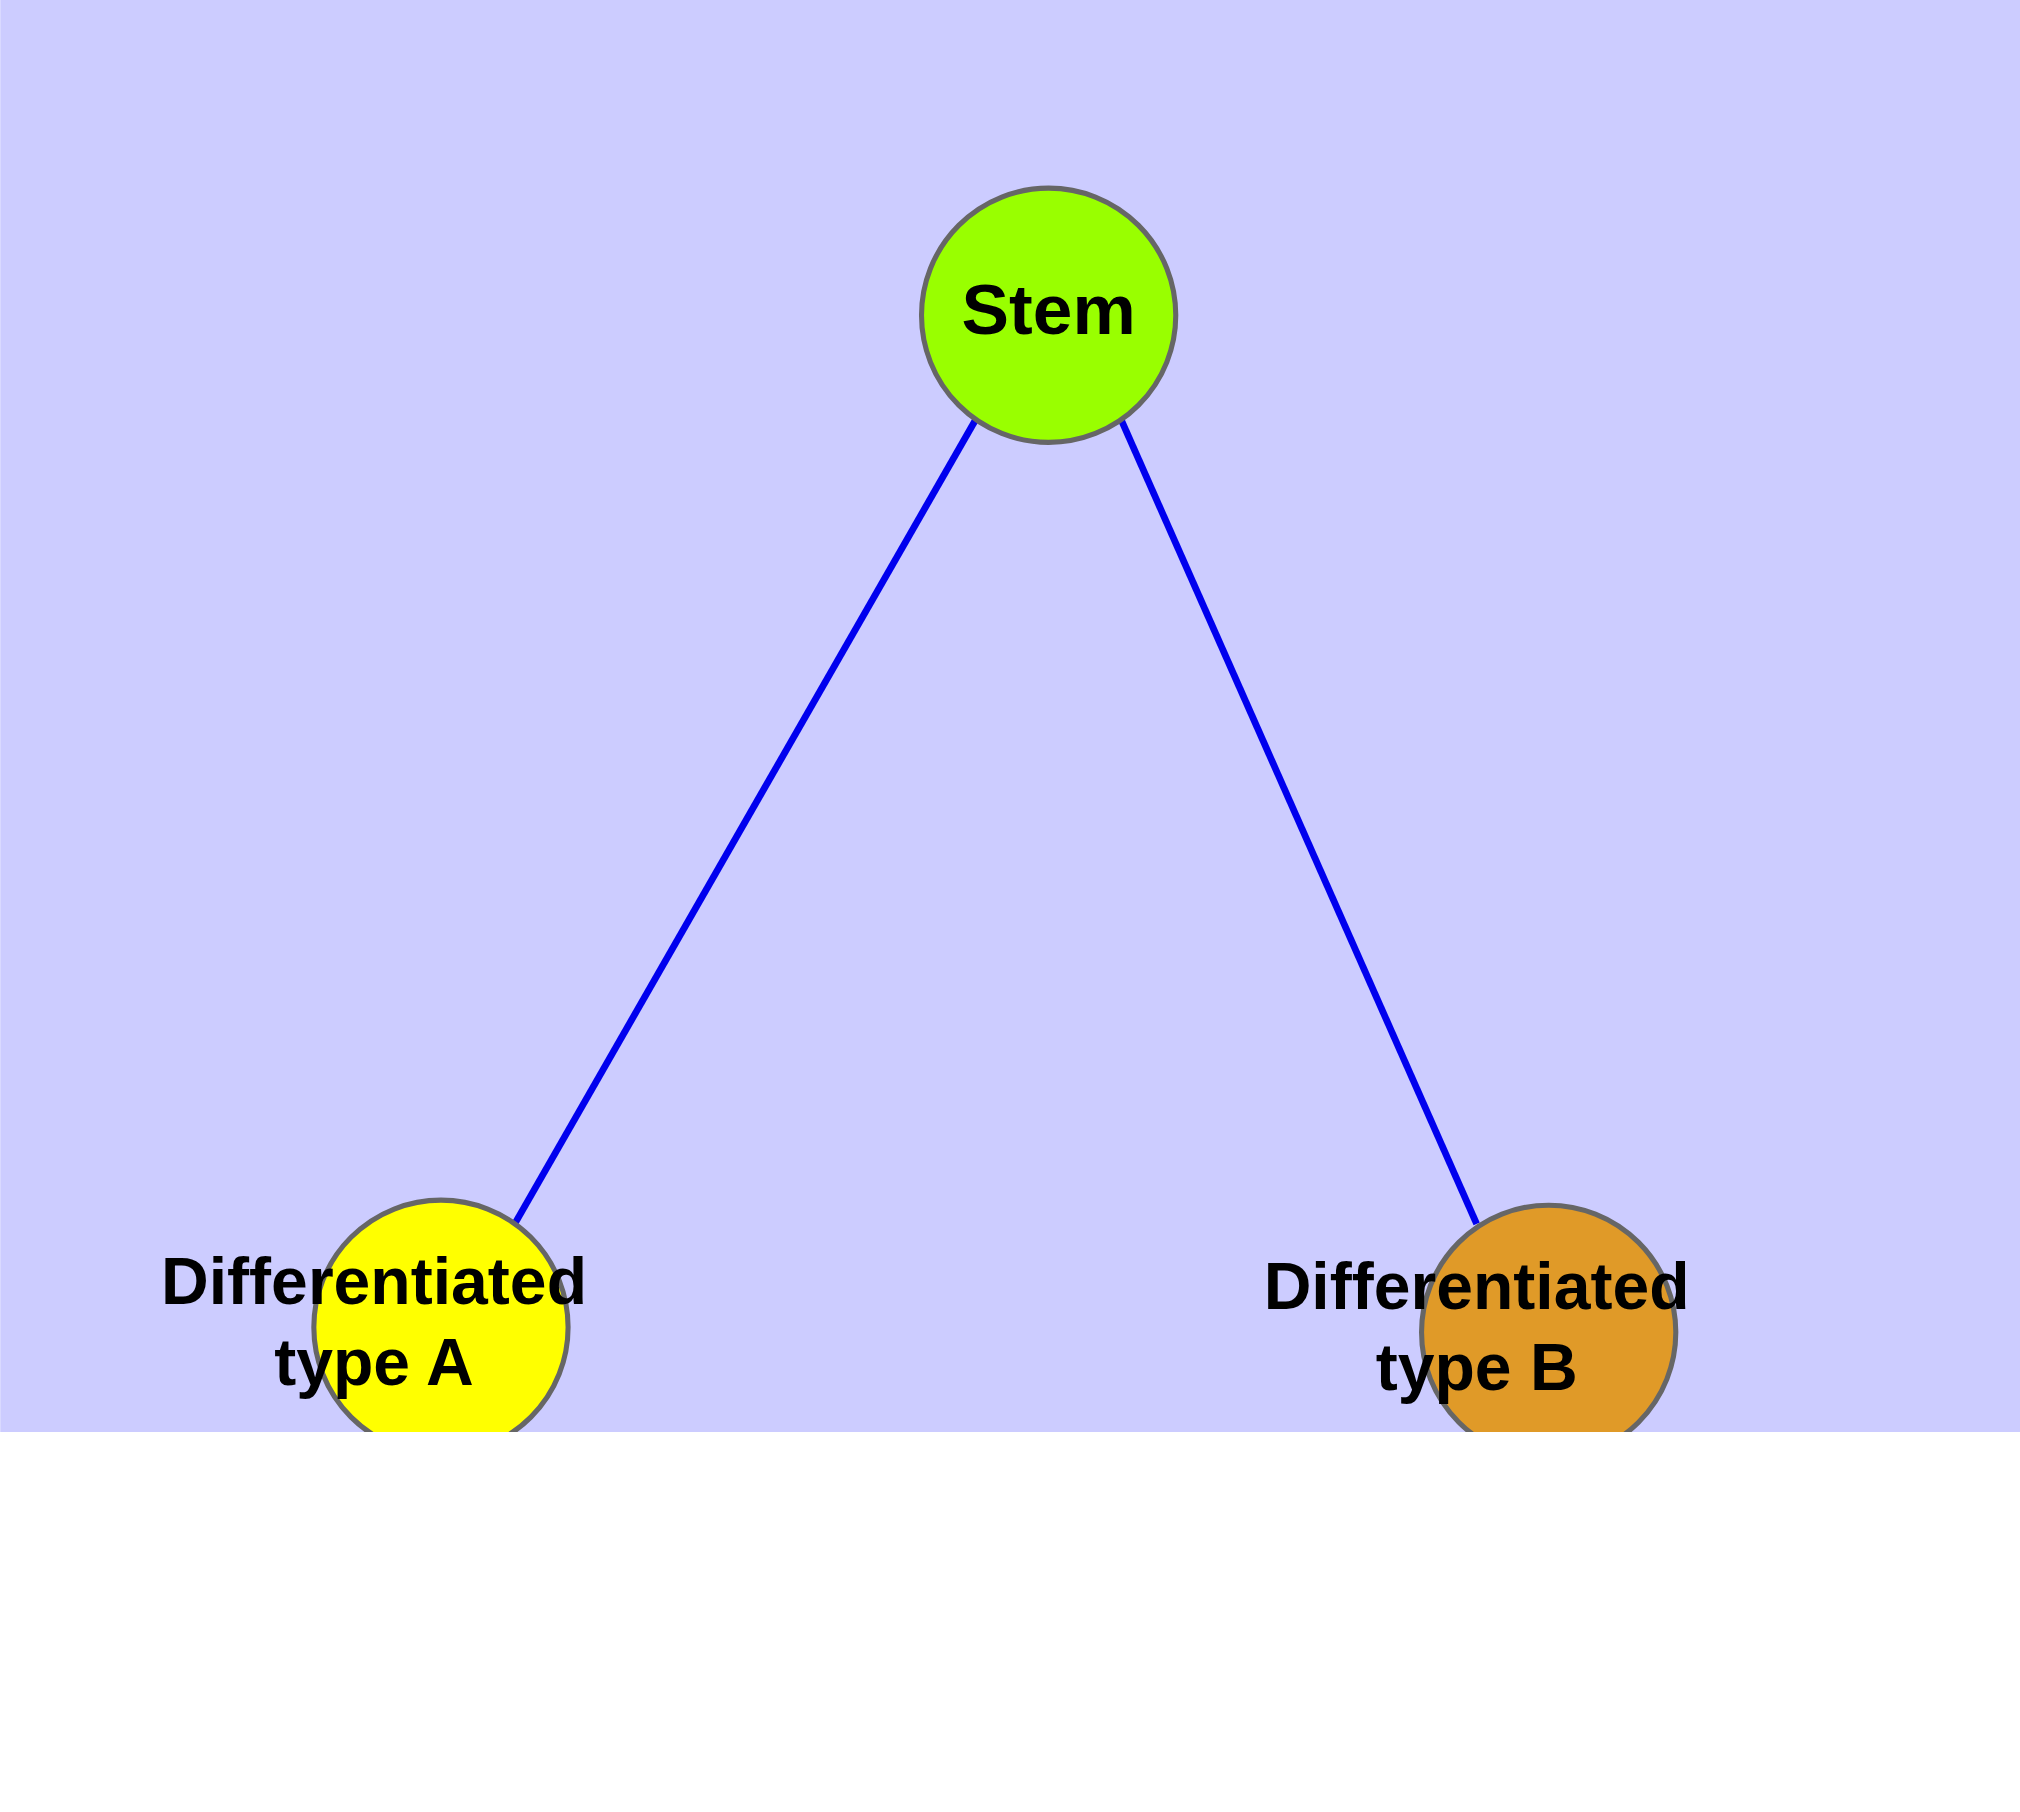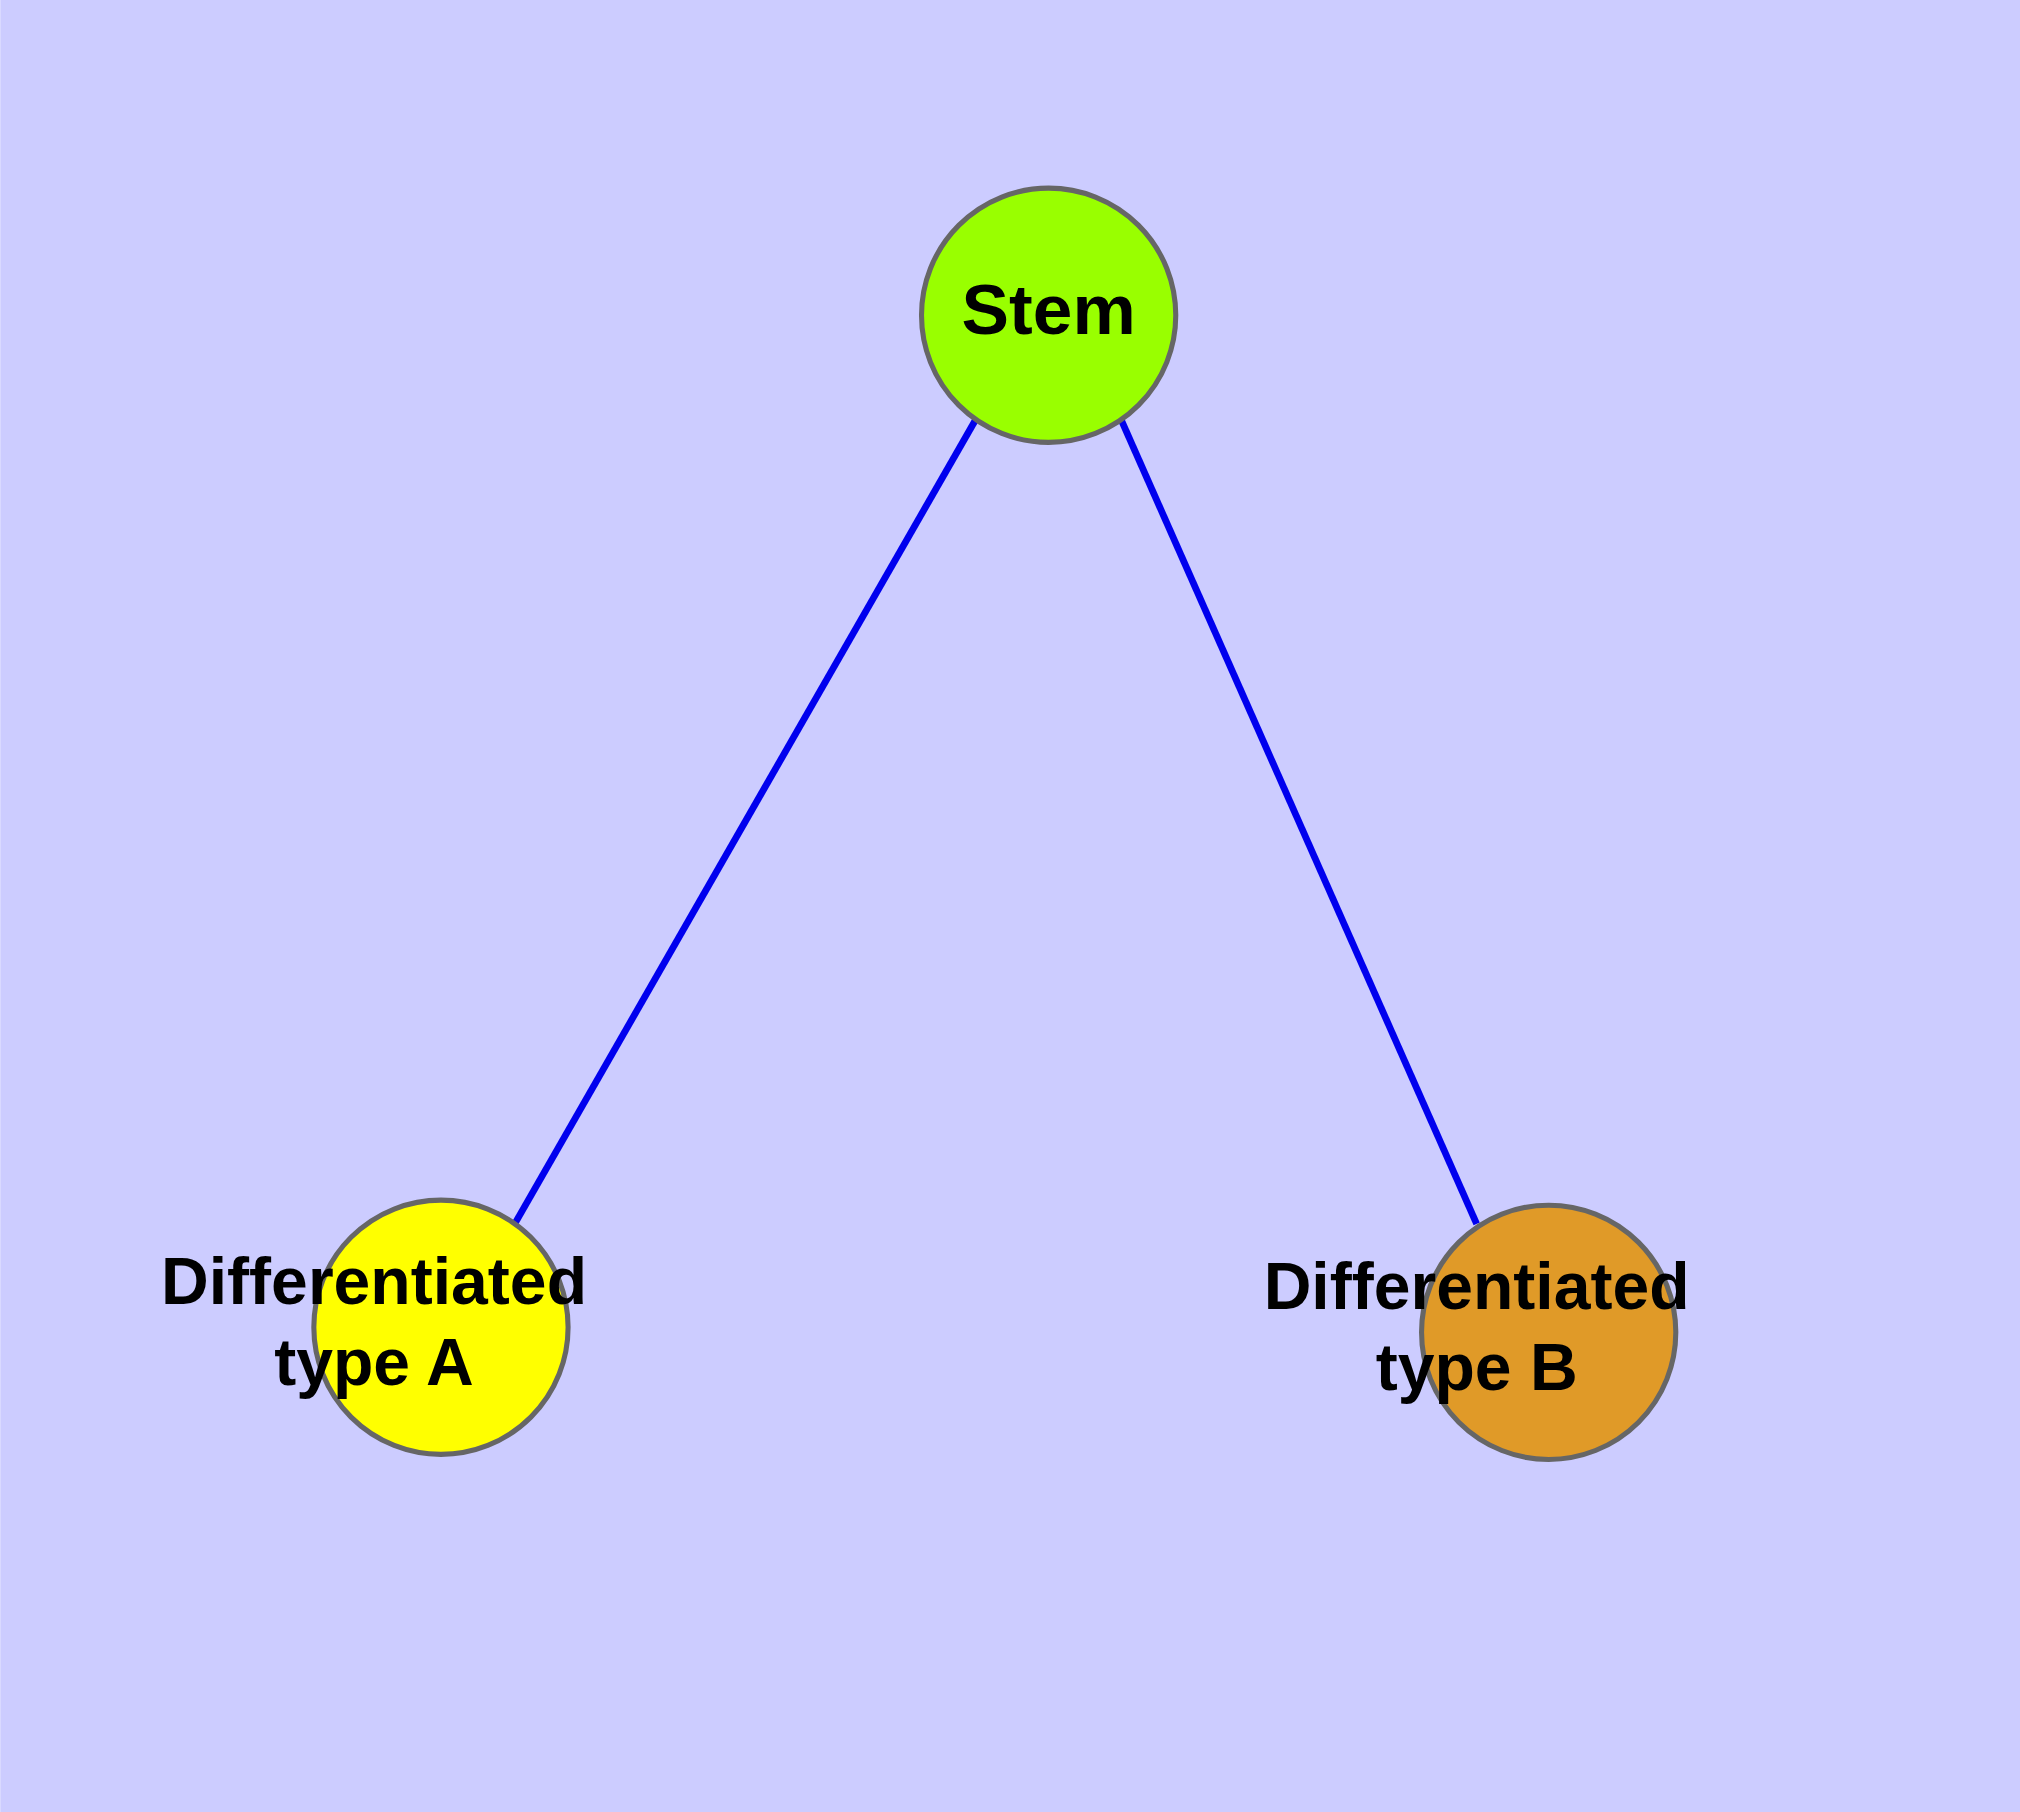--- a/index.html
+++ b/index.html
@@ -33,21 +33,21 @@
     font-family: "Liberation Sans", "DejaVu Sans", sans-serif;
     font-weight: bold;
     fill: #000000;
     text-anchor: middle;
     dominant-baseline: middle;
   }
 </style>
 </head>
 <body>
 
-<div id="canvas" style="width: 2021px; height: 1812px;">
+<div id="canvas" style="width: 2021px; height: 1432px;">
   <svg id="graph-svg" viewBox="0 0 2384 2138" xmlns="http://www.w3.org/2000/svg" style="width: 2021px; height: 1812px;">
 
     <rect id="bg-rect" x="0" y="0" width="2384" height="2138" fill="#CCCCFF"></rect>
 
     <g id="edges-group">
         <line x1="1151" y1="495" x2="607" y2="1444" stroke="#0000EE" stroke-width="8" class="edge-line"></line>
         <line x1="1322" y1="494" x2="1742" y2="1444" stroke="#0000EE" stroke-width="8" class="edge-line"></line>
       </g>
     <g id="nodes-group">
         <circle cx="1237" cy="372" r="150" fill="#99FF00" stroke="#666666" stroke-width="6" class="node-circle"></circle>

